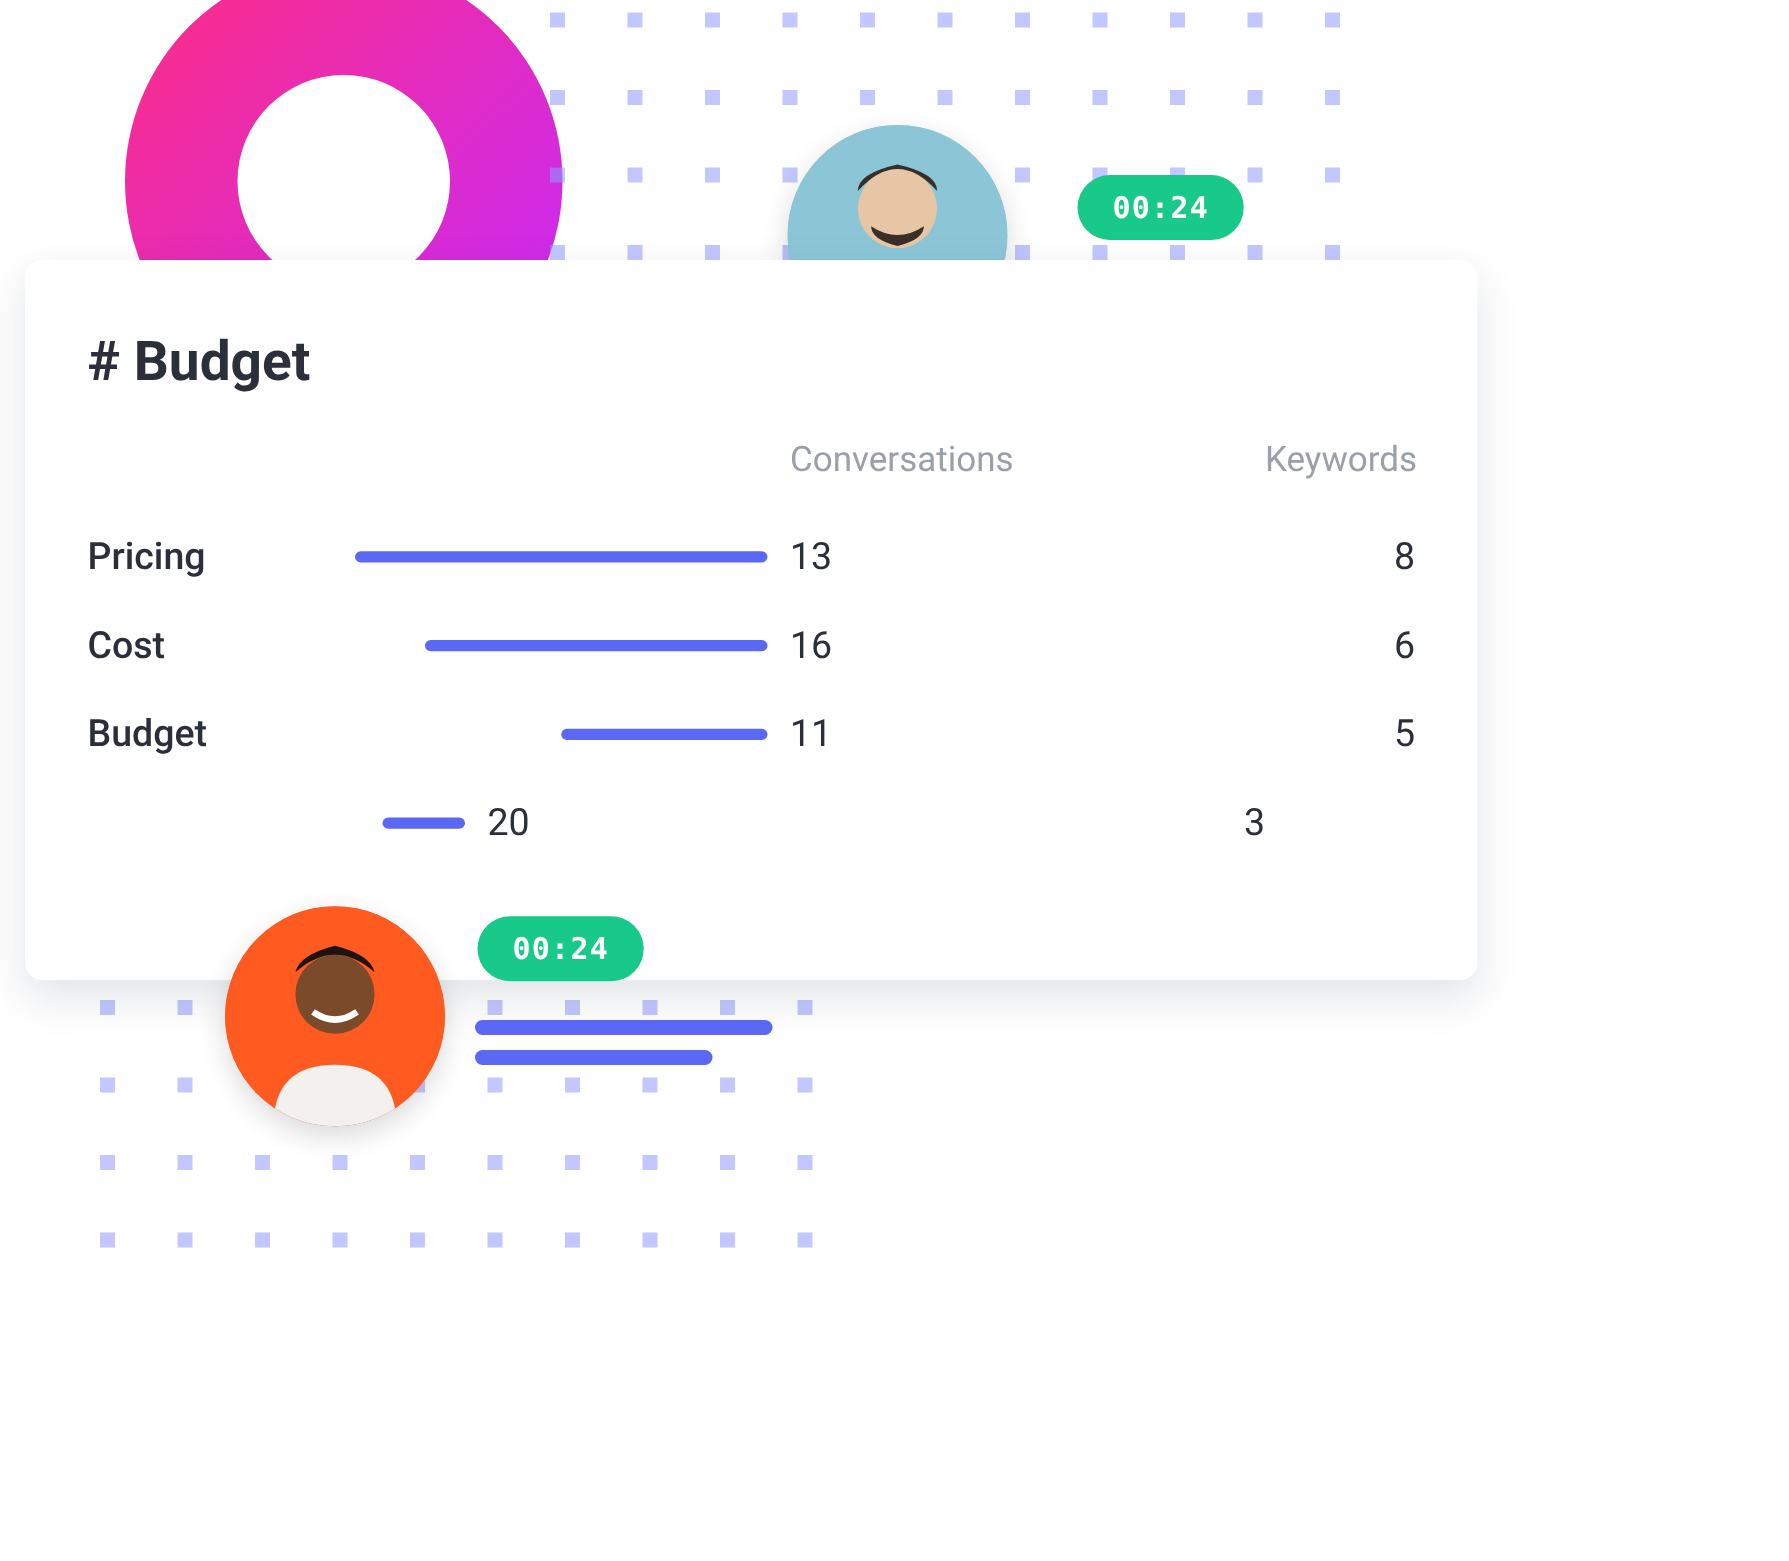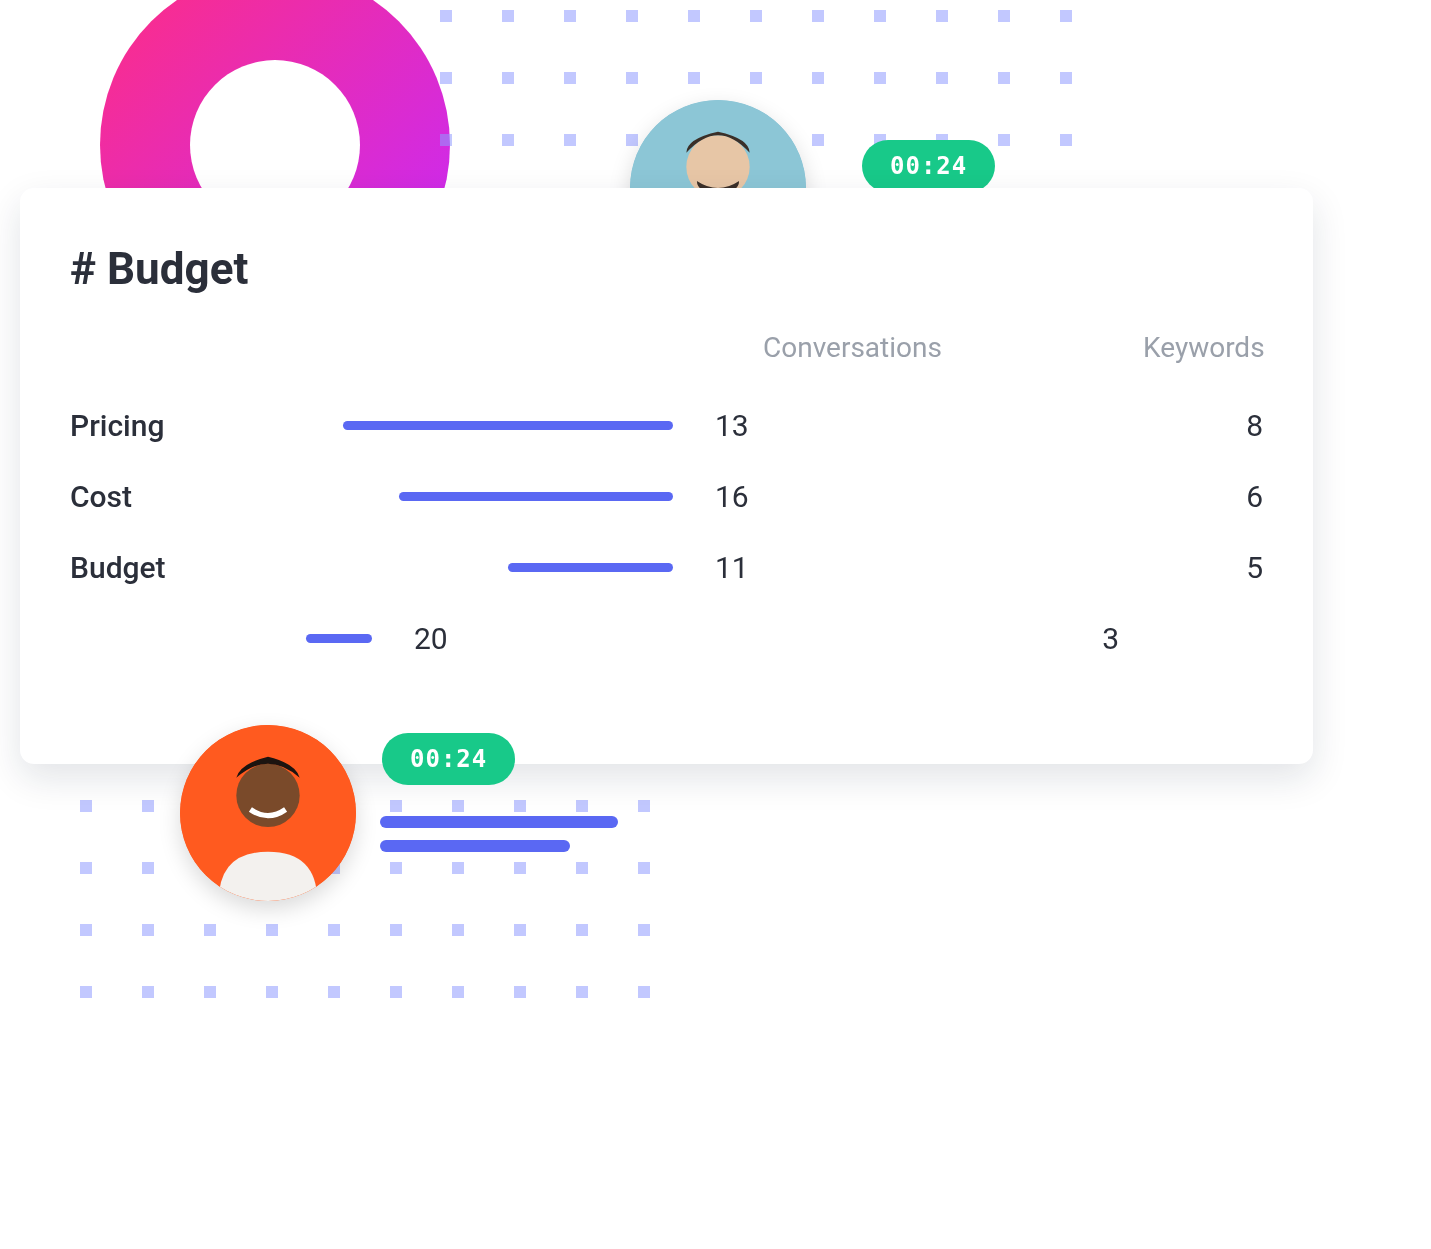--- a/index.html
+++ b/index.html
@@ -42,23 +42,23 @@
     .dotgrid span {
       position: absolute;
       width: 12px; height: 12px;
       background: #8f9bff;
       opacity: 0.55;
     }
 
     
     .card {
       position: absolute;
-      top: 188px;
+      top: 208px;
       left: 20px;
-      width: 1293px;
+      width: 1162px;
       background: #fff;
       border-radius: 14px;
       box-shadow: 0 14px 36px rgba(20,30,60,0.12);
       padding: 55px 50px 90px 50px;
     }
     .card-title {
       font-size: 44px;
       font-weight: 700;
       color: #2b2f3a;
       margin-bottom: 36px;
@@ -75,21 +75,20 @@
     .th-conv { grid-column: 3 / 4; text-align: left; }
     .th-ment { grid-column: 5 / 6; text-align: right; }
 
     .row {
       display: grid;
       grid-template-columns: 320px 1fr 120px 260px 120px;
       align-items: center;
       font-size: 30px;
       color: #2b2f3a;
       padding: 18px 0;
-      gap: 24px;
     }
     .row .kw { font-weight: 500; }
     .row .barwrap { position: relative; height: 10px; }
     .row .bar {
       position: absolute;
       right: 18px;
       height: 9px;
       border-radius: 5px;
       background: #5a68f3;
     }

